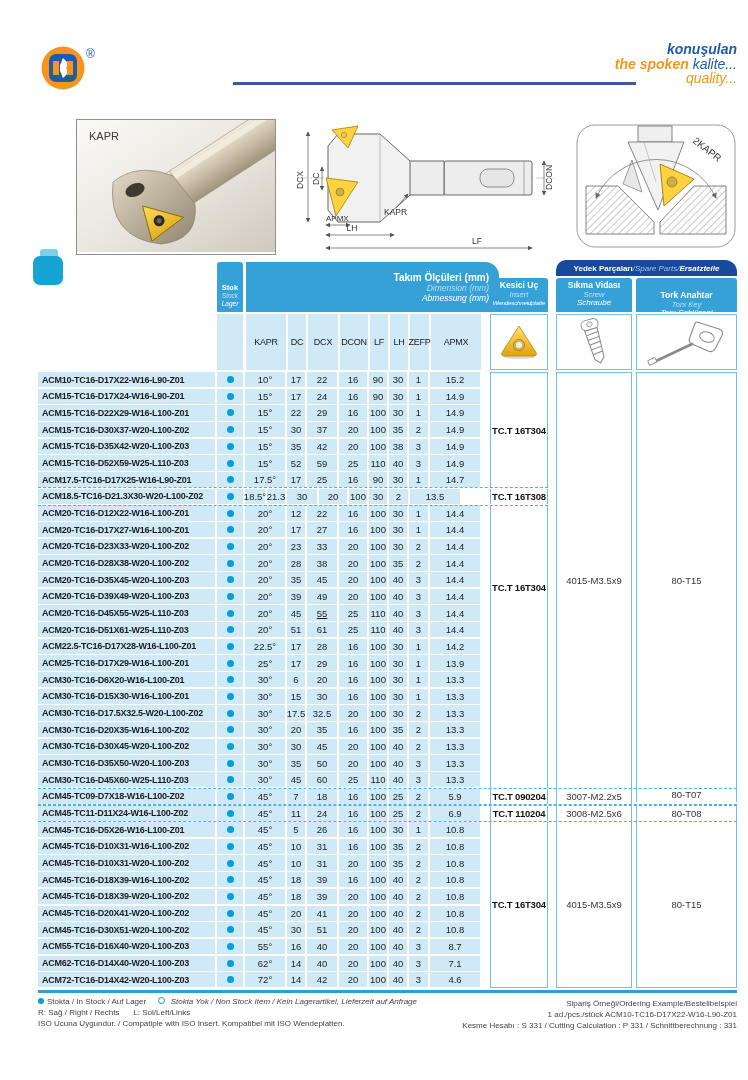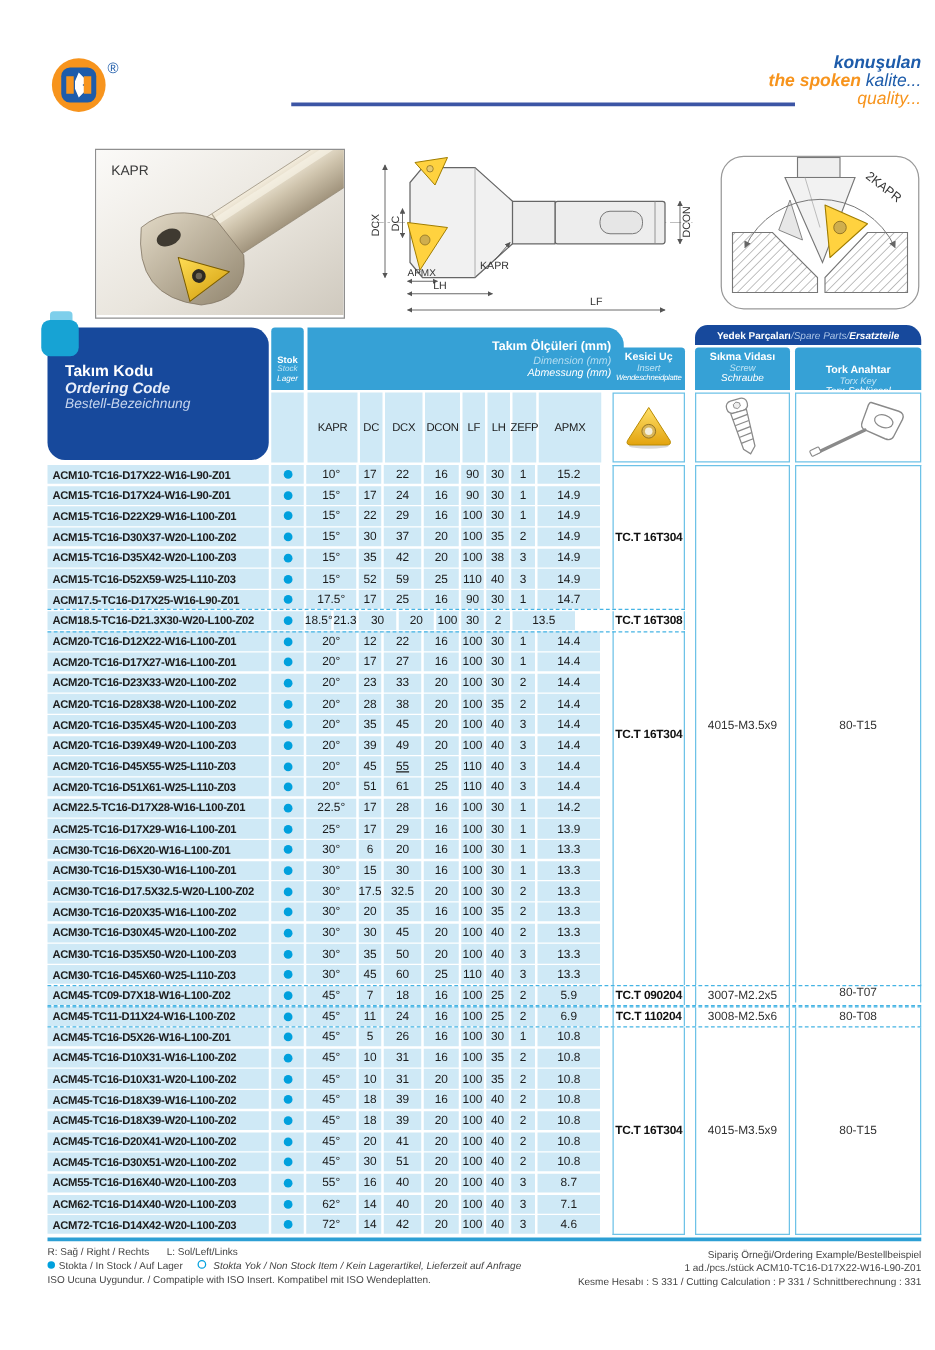--- a/index.html
+++ b/index.html
@@ -207,25 +207,20 @@
       <polygon points="86,42 120,57 90,84" fill="#ffd23f" stroke="#a07d00" stroke-width="0.9" stroke-linejoin="round"></polygon>
       <circle cx="98" cy="60" r="5" fill="#cfae4e" stroke="#8a6d1f" stroke-width="0.7"></circle>
       <path d="M22,76 A66 66 0 0 1 142,76" fill="none" stroke="#777" stroke-width="0.8" marker-start="url(#ah2)" marker-end="url(#ah2)"></path>
       <text transform="translate(118,20) rotate(38)" font-size="10" fill="#333">2KAPR</text>
     </svg>
   </div>
 
   <div class="abs tab-icon-top"></div>
   <div class="abs tab-icon-body"></div>
 
-  <div class="abs navy-box">
-    <div class="l1">Takım Kodu</div>
-    <div class="l2">Ordering Code</div>
-    <div class="l3">Bestell-Bezeichnung</div>
-  </div>
 
   <div class="abs hdr-blue stok-hdr">
     <div class="s1">Stok</div>
     <div class="s2">Stock</div>
     <div class="s3">Lager</div>
   </div>
 
   <div class="abs hdr-blue dims-hdr">
     <div class="d1">Takım Ölçüleri (mm)</div>
     <div class="d2">Dimension (mm)</div>
@@ -869,25 +864,25 @@
         <span class="glabel">80-T15</span>
       </div>
       <div class="sep" style="top: 115.26px; height: 18.28px; width: 510px;"></div>
       <div class="sep" style="top: 415.5px; height: 18.28px; width: 699px;"></div>
       <div class="sep" style="top: 432.18px; height: 18.28px; width: 699px;"></div>
     </div>
   <div class="abs bottom-rule"></div>
 
   <div class="abs foot-left">
     <div>
-      <span>R: Sağ / Right / Rechts</span><span class="sp"></span><span>L: Sol/Left/Links</span>
+      <span class="lg-dot"></span><span>Stokta / In Stock / Auf Lager</span>
+      <span class="lg-dot hollow"></span> <span style="font-style:italic">Stokta Yok / Non Stock Item / Kein Lagerartikel, Lieferzeit auf Anfrage</span>
     </div>
     <div>
-      <span class="lg-dot"></span><span>Stokta / In Stock / Auf Lager</span>
-      <span class="lg-dot hollow"></span> <span style="font-style:italic">Stokta Yok / Non Stock Item / Kein Lagerartikel, Lieferzeit auf Anfrage</span>
+      <span>R: Sağ / Right / Rechts</span><span class="sp"></span><span>L: Sol/Left/Links</span>
     </div>
     <div>ISO Ucuna Uygundur. / Compatiple with ISO Insert. Kompatibel mit ISO Wendeplatten.</div>
   </div>
   <div class="abs foot-right">
     <div>Sipariş Örneği/Ordering Example/Bestellbeispiel</div>
     <div>1 ad./pcs./stück  ACM10-TC16-D17X22-W16-L90-Z01</div>
     <div>Kesme Hesabı : S 331 / Cutting Calculation : P 331 / Schnittberechnung : 331</div>
   </div>
 
 </div>

